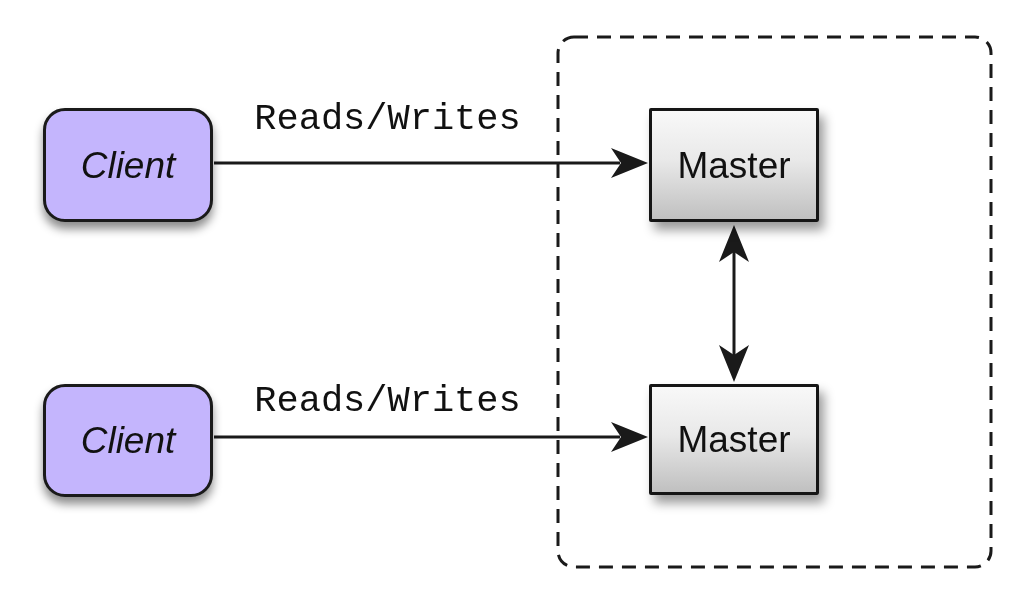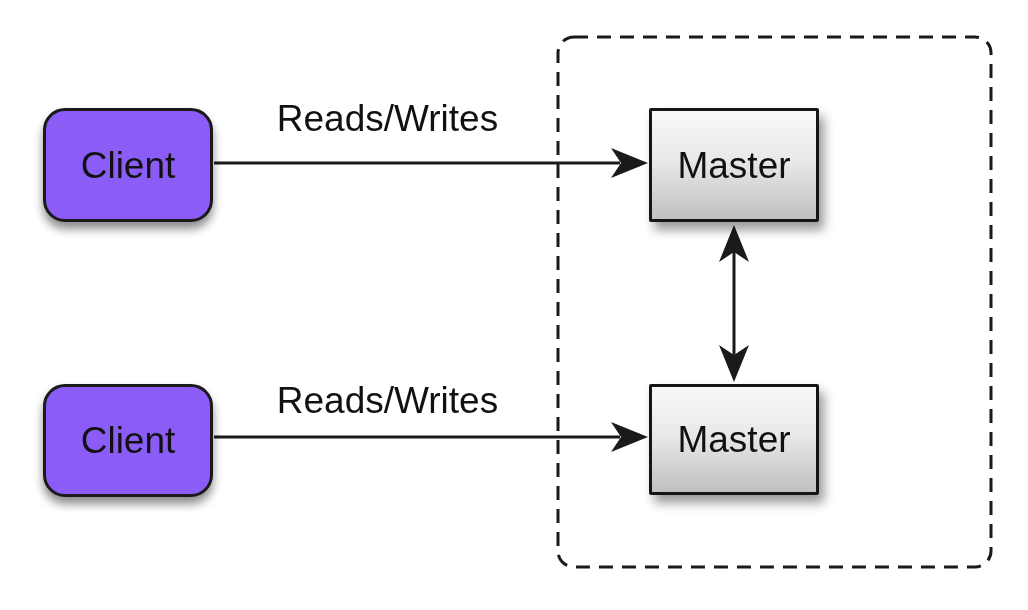--- a/index.html
+++ b/index.html
@@ -25,42 +25,44 @@
     position: absolute;
     display: flex;
     align-items: center;
     justify-content: center;
     font-size: 37px;
     line-height: 1;
     color: #111111;
     box-sizing: border-box;
   }
   .client {
-    background: #8b5cf6;
+    background: #c4b5fd;
     border: 3px solid #1a1a1a;
     border-radius: 22px;
     box-shadow: 0 7px 10px rgba(0, 0, 0, 0.45);
+    font-style: italic;
   }
   .master {
     background: linear-gradient(180deg, #f8f8f8 0%, #e9e9e9 45%, #c0c0c0 100%);
     border: 3px solid #151515;
     border-radius: 2px;
     box-shadow: 5px 8px 11px rgba(0, 0, 0, 0.40);
     text-align: right;
   }
   .pos-client-top    { left: 43px;  top: 108px; width: 170px; height: 114px; }
   .pos-client-bottom { left: 43px;  top: 384px; width: 170px; height: 113px; }
   .pos-master-top    { left: 649px; top: 108px; width: 170px; height: 114px; }
   .pos-master-bottom { left: 649px; top: 384px; width: 170px; height: 111px; }
   .edge-label {
     position: absolute;
     font-size: 37px;
     line-height: 42px;
     white-space: nowrap;
     color: #111111;
+    font-family: Liberation Mono, monospace;
   }
   .pos-rw-top   { left: 240px; top: 98px;  width: 295px; text-align: center; }
   .pos-rw-bottom{ left: 240px; top: 380px; width: 295px; text-align: center; }
   .pos-repl     { left: 763px; top: 278px; }
   svg .stroke {
     stroke: #1a1a1a;
     fill: none;
   }
   svg .fillhead {
     fill: #1a1a1a;

